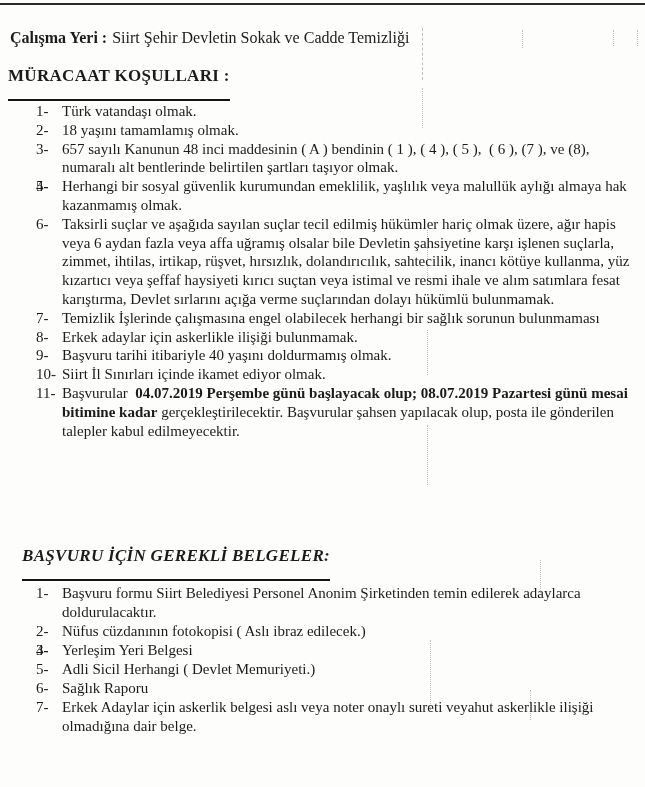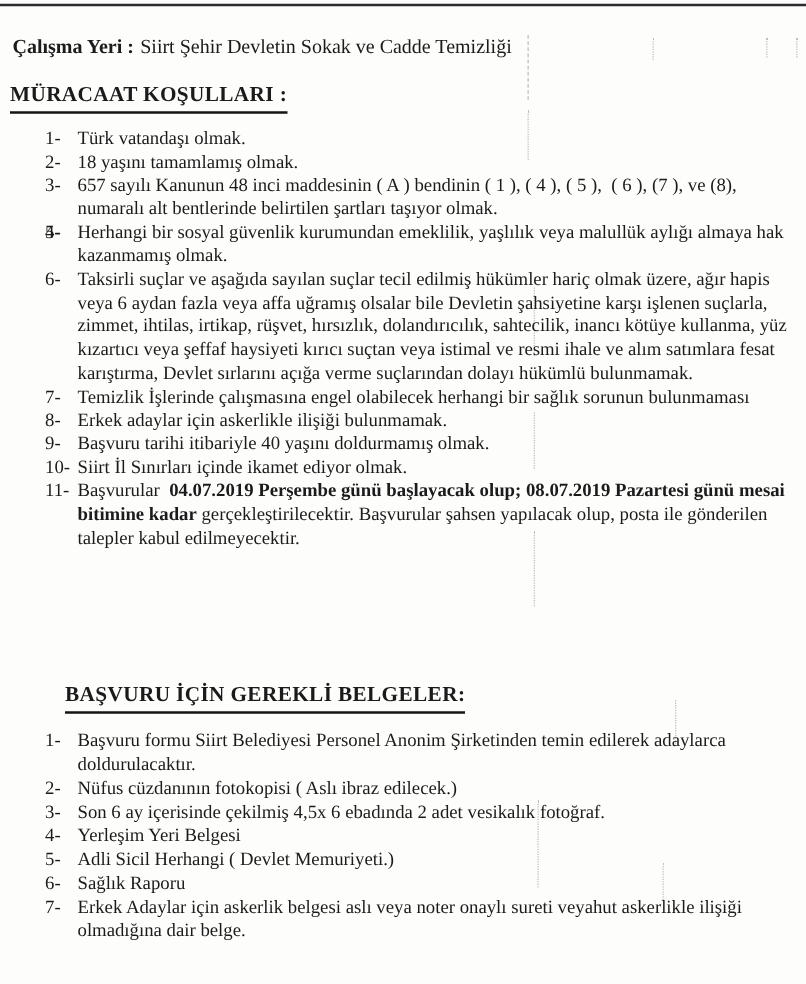--- a/index.html
+++ b/index.html
@@ -24,25 +24,25 @@
     position: absolute; top: 13px; left: 10px;
     font-size: 16px; white-space: pre;
   }
   .title-line .lbl { font-weight: bold; }
   .title-line .val { margin-left: 5px; }
   .heading {
     position: absolute;
     font-weight: bold; font-size: 17px;
     letter-spacing: 0.3px;
     border-bottom: 2px solid #151515;
-    padding-bottom: 3px;
+    padding-bottom: 13px;
     white-space: pre;
   }
   #heading-1 { top: 66px; left: 8px; }
-  #heading-2 { top: 546px; left: 52px; }
+  #heading-2 { top: 546px; left: 22px; font-style: italic; }
   .list {
     position: absolute; left: 0;
     width: 645px;
     font-size: 15px;
   }
   #list-1 { top: 102px; line-height: 18.8px; }
   #list-2 { top: 584px; line-height: 19px; }
   .li { position: relative; padding-left: 62px; padding-right: 8px; }
   .num { position: absolute; left: 36px; top: 0; }
   .itext { white-space: pre-wrap; }
@@ -76,21 +76,21 @@
       <div class="li"><span class="num">9-</span><span class="itext"><span>Başvuru tarihi itibariyle 40 yaşını doldurmamış olmak.</span></span></div>
       <div class="li"><span class="num">10-</span><span class="itext"><span>Siirt İl Sınırları içinde ikamet ediyor olmak.</span></span></div>
       <div class="li"><span class="num">11-</span><span class="itext"><span>Başvurular  </span><span class="bseg">04.07.2019 Perşembe günü başlayacak olup; 08.07.2019 Pazartesi günü mesai bitimine kadar</span><span> gerçekleştirilecektir. Başvurular şahsen yapılacak olup, posta ile gönderilen talepler kabul edilmeyecektir.</span></span></div>
     </div>
 
   <div class="heading" id="heading-2">BAŞVURU İÇİN GEREKLİ BELGELER:</div>
 
   <div class="list" id="list-2">
       <div class="li"><span class="num">1-</span><span class="itext"><span>Başvuru formu Siirt Belediyesi Personel Anonim Şirketinden temin edilerek adaylarca doldurulacaktır.</span></span></div>
       <div class="li"><span class="num">2-</span><span class="itext"><span>Nüfus cüzdanının fotokopisi ( Aslı ibraz edilecek.)</span></span></div>
-      <div class="li"><span class="num">3-</span><span class="itext"><span>Son 6 ay içerisinde çekilmiş 4,5x 6 ebadında 2 adet vesikalık fotoğraf.</span></span></div>
+      <div class="li"><span class="num">3-</span></div>
       <div class="li"><span class="num">4-</span><span class="itext"><span>Yerleşim Yeri Belgesi</span></span></div>
       <div class="li"><span class="num">5-</span><span class="itext"><span>Adli Sicil Herhangi ( Devlet Memuriyeti.)</span></span></div>
       <div class="li"><span class="num">6-</span><span class="itext"><span>Sağlık Raporu</span></span></div>
       <div class="li"><span class="num">7-</span><span class="itext"><span>Erkek Adaylar için askerlik belgesi aslı veya noter onaylı sureti veyahut askerlikle ilişiği olmadığına dair belge.</span></span></div>
     </div>
 
   <div class="artifact" style="left:422px; top:28px; height:52px;"></div>
   <div class="artifact dotted" style="left:422px; top:88px; height:40px;"></div>
   <div class="artifact dotted" style="left:522px; top:30px; height:18px;"></div>
   <div class="artifact dotted" style="left:613px; top:30px; height:16px;"></div>

